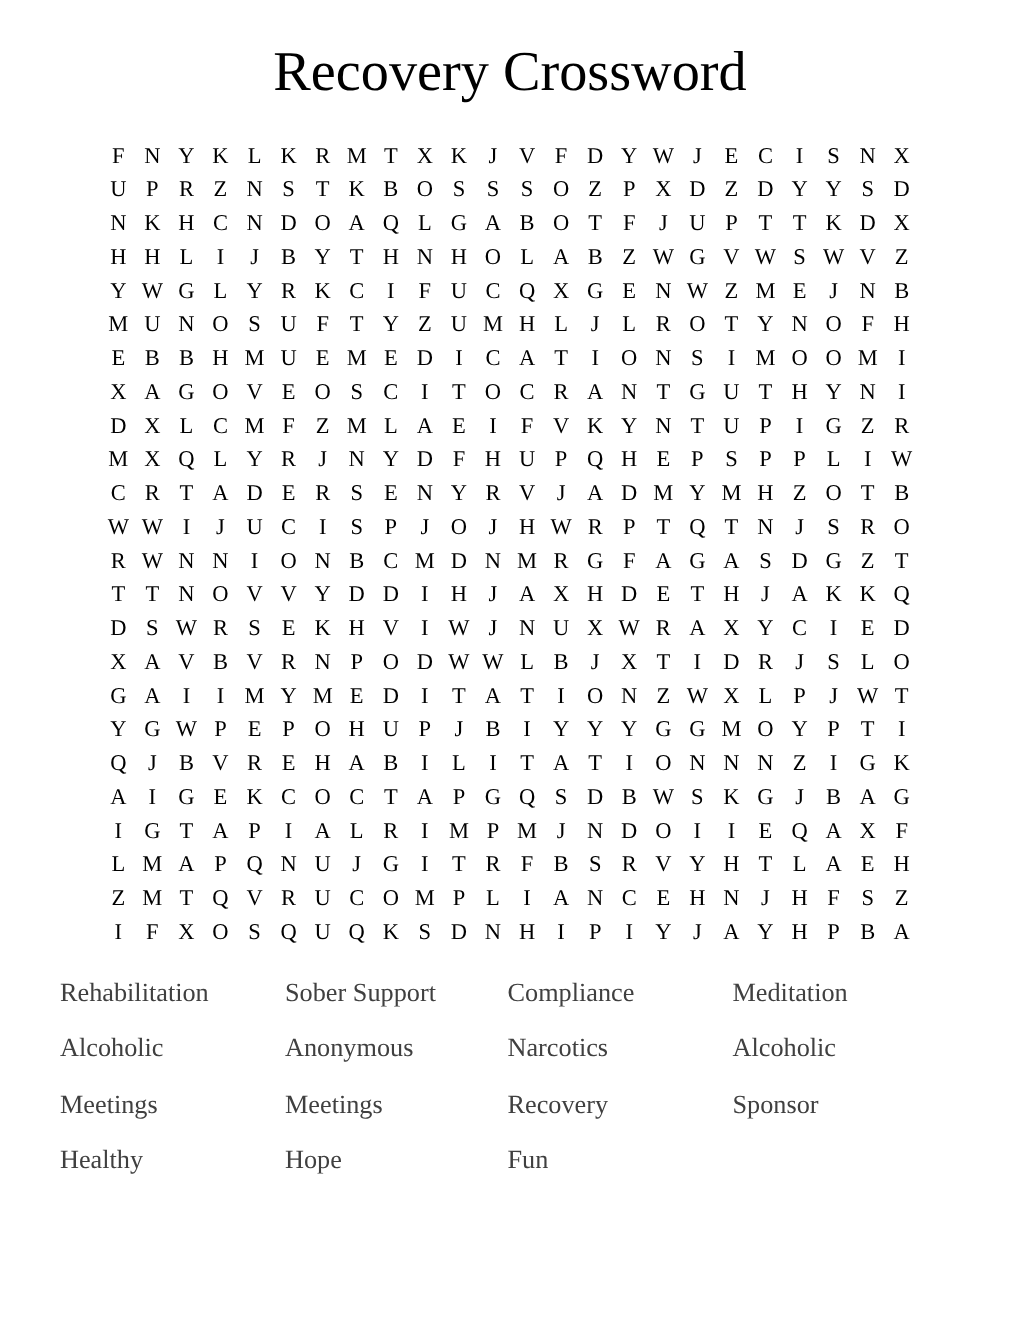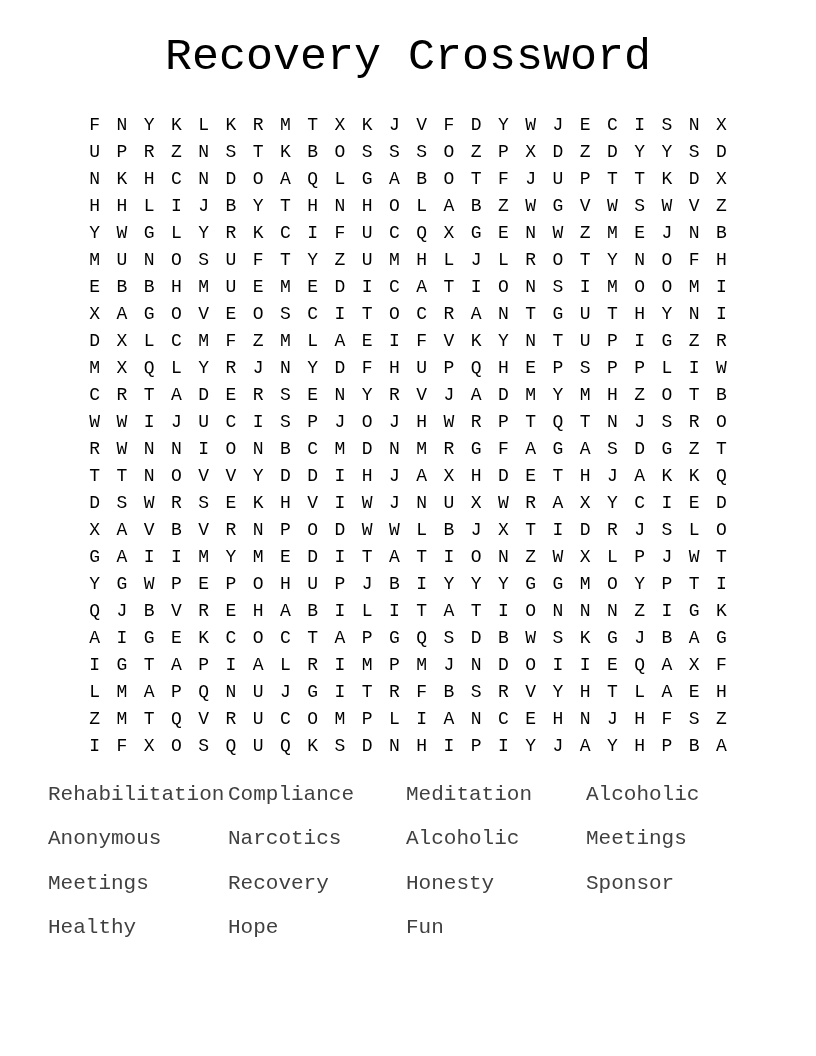--- a/index.html
+++ b/index.html
@@ -5,21 +5,21 @@
   html, body {
     margin: 0;
     padding: 0;
     background: #ffffff;
   }
   .page {
     position: relative;
     width: 816px;
     height: 1056px;
     background: #ffffff;
-    font-family: Liberation Mono, monospace;
+    font-family: Liberation Serif, serif;
     color: #000000;
     overflow: hidden;
   }
   .title {
     margin: 0;
     padding-top: 34px;
     text-align: center;
     font-size: 45px;
     font-weight: 400;
     line-height: 1.05;
@@ -635,28 +635,28 @@
       <span class="cell">J</span>
       <span class="cell">A</span>
       <span class="cell">Y</span>
       <span class="cell">H</span>
       <span class="cell">P</span>
       <span class="cell">B</span>
       <span class="cell">A</span>
     </div>
   <div class="words" id="word-list">
       <div class="word">Rehabilitation</div>
+      <div class="word">Sober Support</div>
       <div class="word">Compliance</div>
       <div class="word">Meditation</div>
       <div class="word">Alcoholic</div>
       <div class="word">Anonymous</div>
       <div class="word">Narcotics</div>
       <div class="word">Alcoholic</div>
       <div class="word">Meetings</div>
       <div class="word">Meetings</div>
       <div class="word">Recovery</div>
-      <div class="word">Honesty</div>
       <div class="word">Sponsor</div>
       <div class="word">Healthy</div>
       <div class="word">Hope</div>
       <div class="word">Fun</div>
     </div>
 </div>
 
 </body></html>

